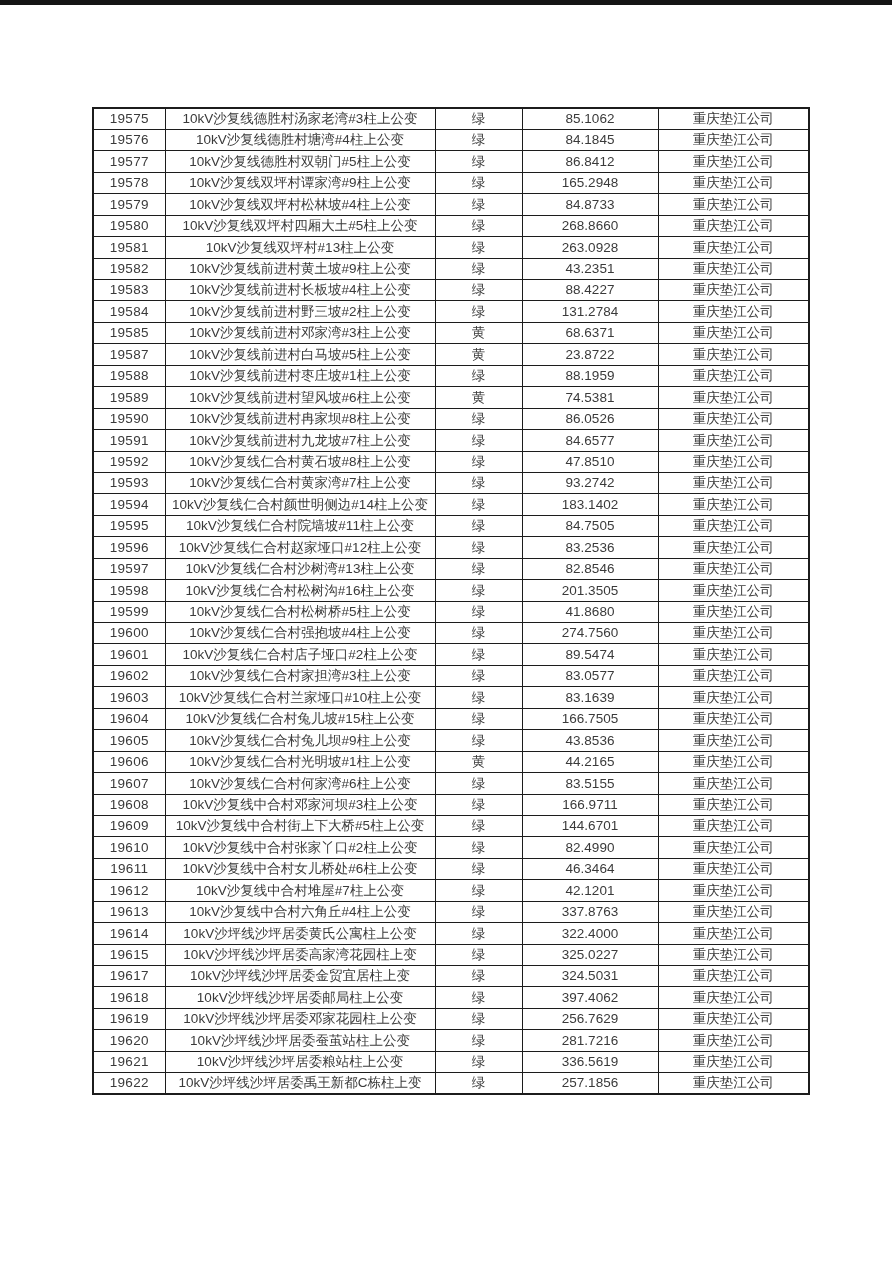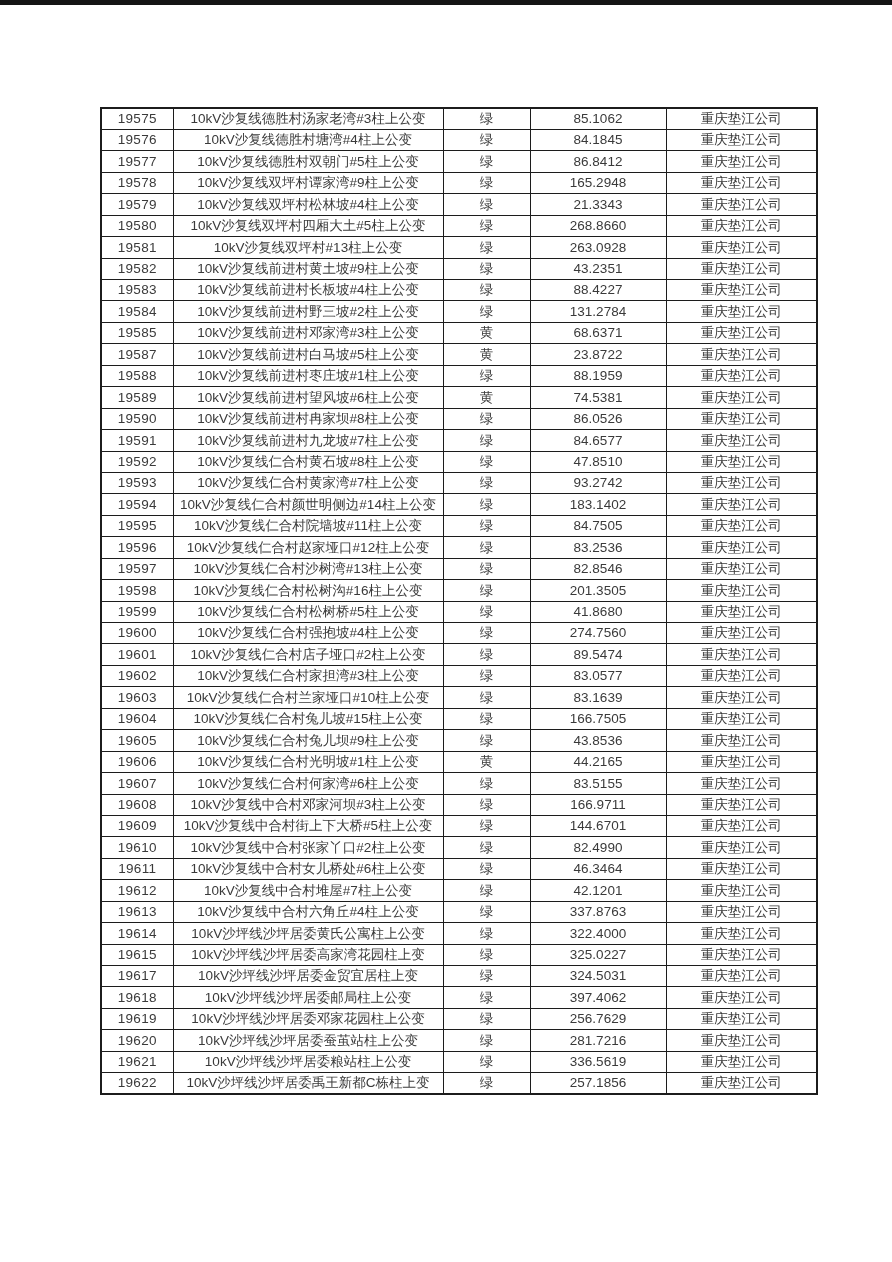--- a/index.html
+++ b/index.html
@@ -14,21 +14,21 @@
   .top-edge-bar {
     position: absolute;
     top: 0;
     left: 0;
     width: 892px;
     height: 5px;
   }
   .table-wrap {
     position: absolute;
     top: 107px;
-    left: 100px;
+    left: 92px;
     width: 716px;
   }
   table.data-table {
     border-collapse: collapse;
     table-layout: fixed;
     width: 716px;
     border: 2px solid #1c1c1c;
   }
   table.data-table td {
     border: 1px solid #1c1c1c;
@@ -90,21 +90,21 @@
           <td class="cell-id">19578</td>
           <td class="cell-name">10kV沙复线双坪村谭家湾#9柱上公变</td>
           <td class="cell-status">绿</td>
           <td class="cell-value">165.2948</td>
           <td class="cell-company">重庆垫江公司</td>
         </tr>
         <tr>
           <td class="cell-id">19579</td>
           <td class="cell-name">10kV沙复线双坪村松林坡#4柱上公变</td>
           <td class="cell-status">绿</td>
-          <td class="cell-value">21.3343</td>
+          <td class="cell-value">84.8733</td>
           <td class="cell-company">重庆垫江公司</td>
         </tr>
         <tr>
           <td class="cell-id">19580</td>
           <td class="cell-name">10kV沙复线双坪村四厢大土#5柱上公变</td>
           <td class="cell-status">绿</td>
           <td class="cell-value">268.8660</td>
           <td class="cell-company">重庆垫江公司</td>
         </tr>
         <tr>

